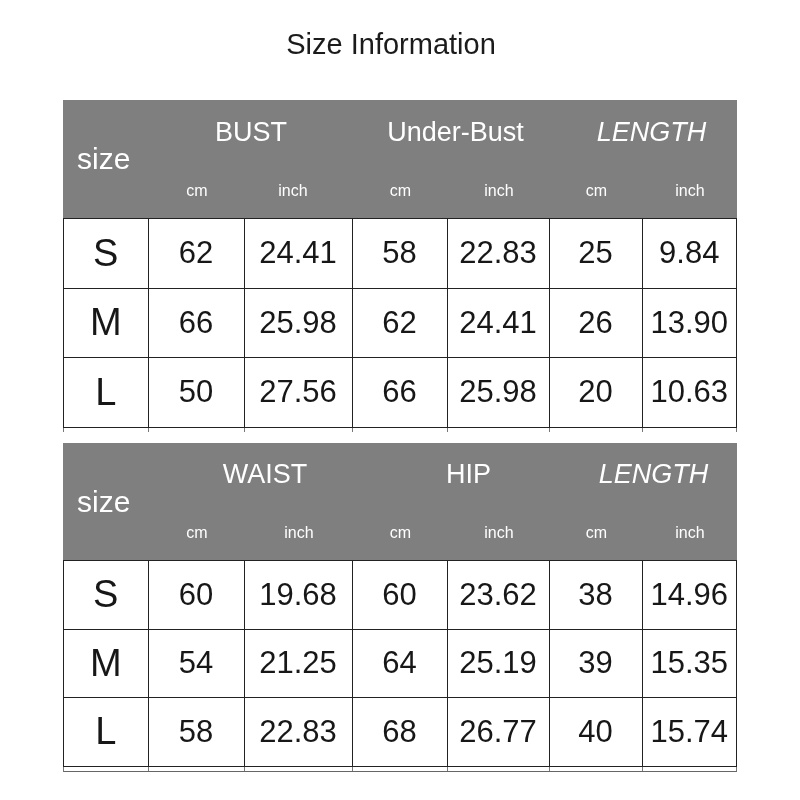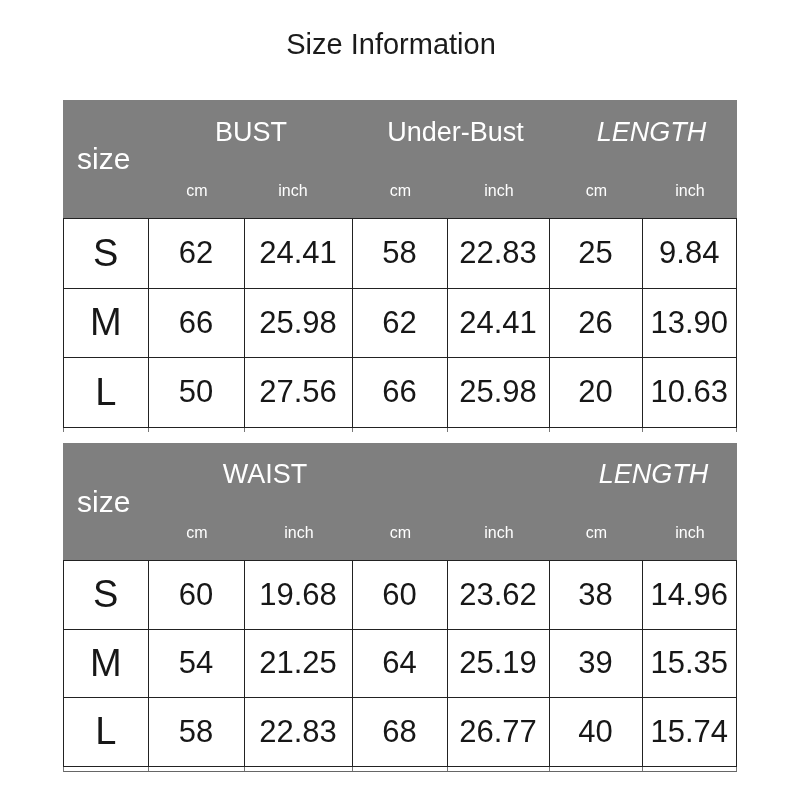--- a/index.html
+++ b/index.html
@@ -176,20 +176,21 @@
         <div class="scell"></div>
         <div class="scell"></div>
       <div class="scell"></div>
     </div>
   </section>
 
   <section class="tbl tbl2">
     <header class="thead">
       <div class="hc sizeLbl">size</div>
       <div class="hc grp grp1">WAIST</div>
+      <div class="hc grp grp2">HIP</div>
       <div class="hc grp grp3">LENGTH</div>
       <div class="hc unit u1">cm</div>
       <div class="hc unit u2">inch</div>
       <div class="hc unit u3">cm</div>
       <div class="hc unit u4">inch</div>
       <div class="hc unit u5">cm</div>
       <div class="hc unit u6">inch</div>
     </header>
 
     <div class="tbody">

